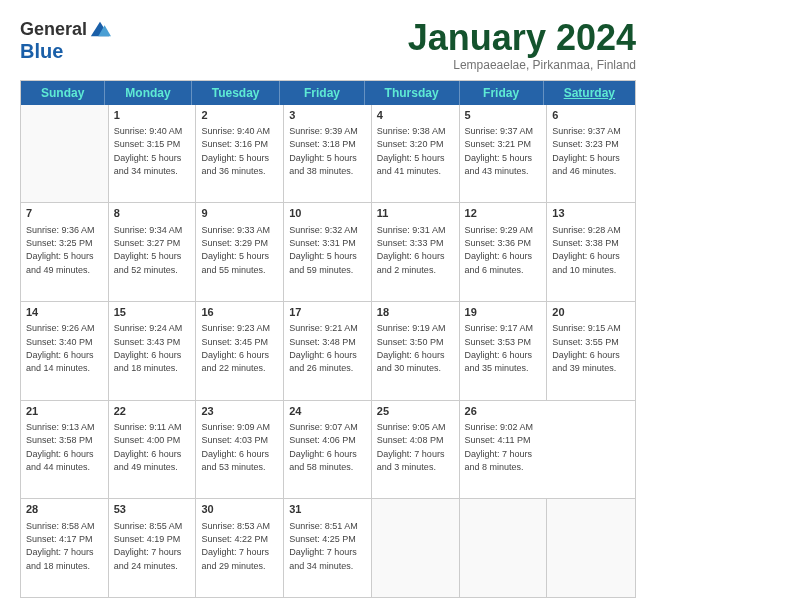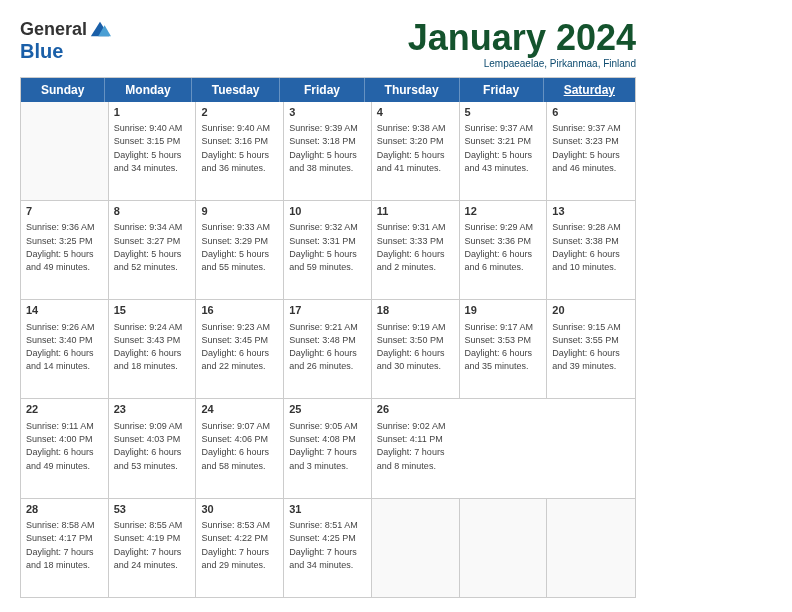--- a/index.html
+++ b/index.html
@@ -50,38 +50,38 @@
     .title-block {
       text-align: right;
     }
     .month-title {
       font-size: 36px;
       font-weight: bold;
       color: #14532d;
       line-height: 1.1;
     }
     .subtitle {
-      font-size: 10px;
-      color: #0c4a6e;
+      font-size: 12px;
+      color: #737373;
       font-weight: normal;
       text-align: right;
     }
     .calendar {
       flex: 1;
       display: flex;
       flex-direction: column;
       border: 1px solid #ccc;
     }
     .cal-header {
       display: grid;
       grid-template-columns: repeat(7, 1fr);
       background: #2563a8;
     }
     .cal-header-cell {
-      color: #ffffff;
+      color: #5eead4;
       font-weight: bold;
       font-size: 12px;
       text-align: center;
       padding: 5px 20px;
       border-right: 1px solid rgba(255,255,255,0.3);
     }
     .cal-header-cell:last-child { border-right: none; text-decoration: underline; }
     .cal-body {
       flex: 1;
       display: flex;
@@ -171,20 +171,21 @@
         <div class="cal-row">
           <div class="cal-cell"><span class="day-num">14</span><span class="cell-text">Sunrise: 9:26 AM<br>Sunset: 3:40 PM<br>Daylight: 6 hours and 14 minutes.</span></div>
           <div class="cal-cell"><span class="day-num">15</span><span class="cell-text">Sunrise: 9:24 AM<br>Sunset: 3:43 PM<br>Daylight: 6 hours and 18 minutes.</span></div>
           <div class="cal-cell"><span class="day-num">16</span><span class="cell-text">Sunrise: 9:23 AM<br>Sunset: 3:45 PM<br>Daylight: 6 hours and 22 minutes.</span></div>
           <div class="cal-cell"><span class="day-num">17</span><span class="cell-text">Sunrise: 9:21 AM<br>Sunset: 3:48 PM<br>Daylight: 6 hours and 26 minutes.</span></div>
           <div class="cal-cell"><span class="day-num">18</span><span class="cell-text">Sunrise: 9:19 AM<br>Sunset: 3:50 PM<br>Daylight: 6 hours and 30 minutes.</span></div>
           <div class="cal-cell"><span class="day-num">19</span><span class="cell-text">Sunrise: 9:17 AM<br>Sunset: 3:53 PM<br>Daylight: 6 hours and 35 minutes.</span></div>
           <div class="cal-cell"><span class="day-num">20</span><span class="cell-text">Sunrise: 9:15 AM<br>Sunset: 3:55 PM<br>Daylight: 6 hours and 39 minutes.</span></div>
         </div>
         <div class="cal-row">
+          <div class="cal-cell"><span class="day-num">21</span><span class="cell-text">Sunrise: 9:13 AM<br>Sunset: 3:58 PM<br>Daylight: 6 hours and 44 minutes.</span></div>
           <div class="cal-cell"><span class="day-num">22</span><span class="cell-text">Sunrise: 9:11 AM<br>Sunset: 4:00 PM<br>Daylight: 6 hours and 49 minutes.</span></div>
           <div class="cal-cell"><span class="day-num">23</span><span class="cell-text">Sunrise: 9:09 AM<br>Sunset: 4:03 PM<br>Daylight: 6 hours and 53 minutes.</span></div>
           <div class="cal-cell"><span class="day-num">24</span><span class="cell-text">Sunrise: 9:07 AM<br>Sunset: 4:06 PM<br>Daylight: 6 hours and 58 minutes.</span></div>
           <div class="cal-cell"><span class="day-num">25</span><span class="cell-text">Sunrise: 9:05 AM<br>Sunset: 4:08 PM<br>Daylight: 7 hours and 3 minutes.</span></div>
           <div class="cal-cell"><span class="day-num">26</span><span class="cell-text">Sunrise: 9:02 AM<br>Sunset: 4:11 PM<br>Daylight: 7 hours and 8 minutes.</span></div>
         </div>
         <div class="cal-row">
           <div class="cal-cell"><span class="day-num">28</span><span class="cell-text">Sunrise: 8:58 AM<br>Sunset: 4:17 PM<br>Daylight: 7 hours and 18 minutes.</span></div>
           <div class="cal-cell"><span class="day-num">53</span><span class="cell-text">Sunrise: 8:55 AM<br>Sunset: 4:19 PM<br>Daylight: 7 hours and 24 minutes.</span></div>
           <div class="cal-cell"><span class="day-num">30</span><span class="cell-text">Sunrise: 8:53 AM<br>Sunset: 4:22 PM<br>Daylight: 7 hours and 29 minutes.</span></div>

